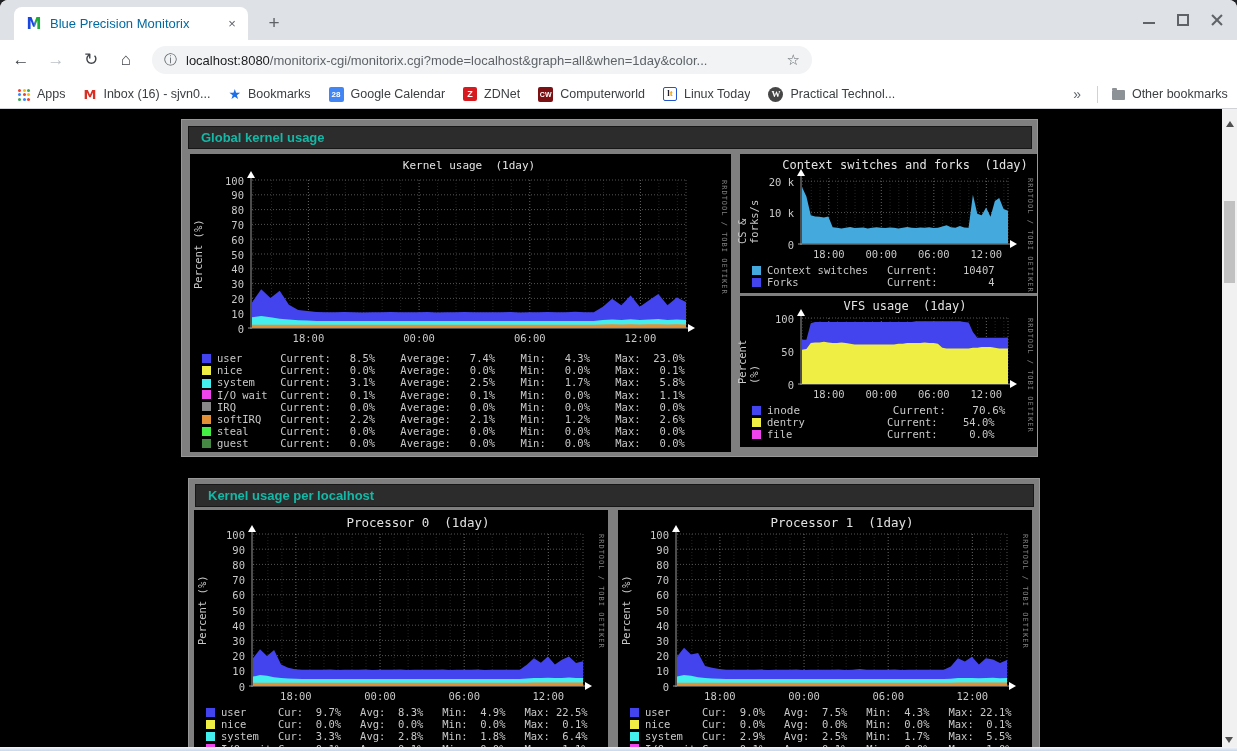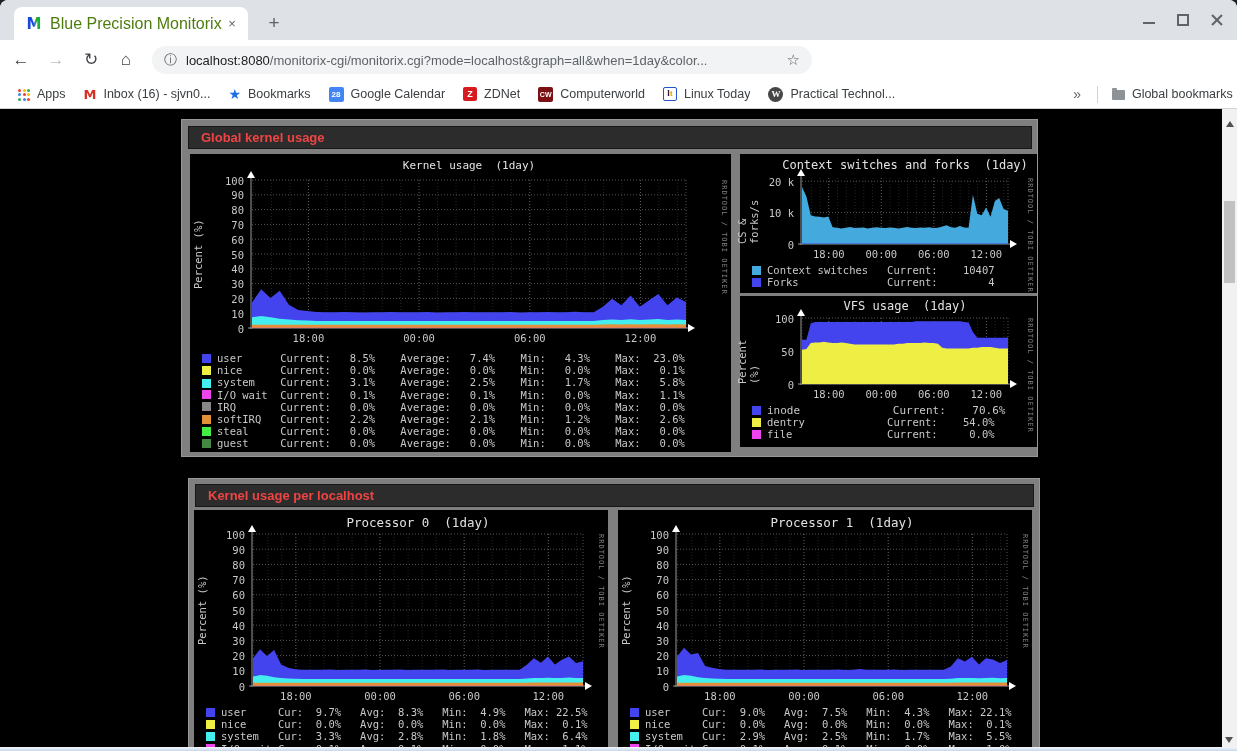--- a/index.html
+++ b/index.html
@@ -7,21 +7,21 @@
   #stage{position:relative;width:1237px;height:751px;overflow:hidden;background:#fff;
          font-family:"Liberation Sans",sans-serif;border-radius:8px 8px 0 0;}
   
   .titlebar{position:absolute;left:0;top:0;width:1237px;height:40px;background:#dee1e6;border-radius:8px 8px 0 0;}
   .tab{position:absolute;left:14px;top:7px;width:234px;height:33px;background:#fff;border-radius:8px 8px 0 0;
        display:flex;align-items:center;padding:0 8px;}
   .tab-fav{position:relative;width:16px;height:16px;margin:0 8px 0 4px;flex:0 0 16px;font:bold 15px/16px "DejaVu Sans",sans-serif;}
   .tab-fav span{position:absolute;left:0;top:0;width:16px;text-align:center;}
   .tab-fav .m-blue{color:#1a46e0;clip-path:inset(0 45% 0 0);}
   .tab-fav .m-green{color:#1faa3c;clip-path:inset(0 0 0 55%);}
-  .tab-title{font-size:16px;color:#4d7c0f;white-space:nowrap;overflow:hidden;flex:1;}
+  .tab-title{font-size:13px;color:#0369a1;white-space:nowrap;overflow:hidden;flex:1;}
   .tab-close{width:16px;height:16px;text-align:center;font-size:13px;line-height:16px;color:#5f6368;border-radius:50%;}
   .newtab{position:absolute;left:262px;top:12px;width:24px;height:24px;color:#5f6368;font-size:19px;line-height:22px;text-align:center;}
   .winctl{position:absolute;top:0;right:8px;height:40px;display:flex;align-items:center;gap:22px;padding-right:6px;}
   .winctl .wc{width:12px;height:12px;position:relative;}
   .wc-min{border-bottom:2px solid #5f6368;height:7px !important;}
   .wc-max{border:2px solid #5f6368;}
   .wc-close:before,.wc-close:after{content:"";position:absolute;left:5px;top:-1px;width:2px;height:14px;background:#5f6368;}
   .wc-close:before{transform:rotate(45deg);} .wc-close:after{transform:rotate(-45deg);}
   
   .toolbar{position:absolute;left:0;top:40px;width:1237px;height:40px;background:#fff;display:flex;align-items:center;}
@@ -71,21 +71,21 @@
   .ic-lt{width:14px;height:14px;border:1.5px solid #2255cc;background:#fff;border-radius:2px;font:bold 9px/11px "Liberation Serif",serif;text-align:center;}
   .ic-lt .l{color:#223;} .ic-lt .t{color:#e8a000;}
   .ic-wp{width:15px;height:15px;border-radius:50%;background:#464646;color:#fff;font:bold 9px/15px "Liberation Serif",serif;text-align:center;}
   .ic-chev{color:#5f6368;font-size:14px;}
   .bm-sep{width:1px;height:17px;background:#d0d3d6;margin-left:16px;}
   .ic-folder{width:13px;height:10px;background:#8d9297;border-radius:1px;position:relative;margin-top:2px;}
   .ic-folder:before{content:"";position:absolute;left:0;top:-2px;width:5px;height:2px;background:#8d9297;border-radius:1px 1px 0 0;}
   
   .content{position:absolute;left:0;top:109px;width:1237px;height:642px;background:#000;overflow:hidden;}
   .mx-table{position:absolute;background:#7f7f7f;border:1px solid #989898;}
-  .mx-header{position:absolute;background:#2c2c2c;border:1px solid #171717;color:#ef4444;
+  .mx-header{position:absolute;background:#2c2c2c;border:1px solid #171717;color:#14b8a6;
              font:bold 13px/22px "Liberation Sans",sans-serif;padding-left:12px;}
   .gpanel{position:absolute;background:#000;font-family:"DejaVu Sans Mono",monospace;color:#c8c8c8;}
   .g-title{position:absolute;white-space:pre;color:#e2e2e2;transform:translateX(-50%);}
   .g-ylab{position:absolute;writing-mode:vertical-rl;transform:rotate(180deg);display:flex;align-items:center;justify-content:center;
           font-size:10.5px;color:#c8c8c8;width:14px;}
   .g-tick{position:absolute;font-size:10.5px;color:#c8c8c8;text-align:right;}
   .g-xtick{position:absolute;font-size:10.5px;color:#c8c8c8;text-align:center;width:44px;}
   .g-wm{position:absolute;writing-mode:vertical-rl;font-size:7px;letter-spacing:1px;color:#808080;}
   .g-legrow{position:absolute;display:flex;align-items:center;}
   .g-swatch{width:9px;height:9px;margin-right:6px;flex:0 0 9px;}
@@ -213,21 +213,21 @@
       <span class="bm-label">Linux Today</span>
     </span>
     <span class="bm">
       <span class="ic-wp">W</span>
       <span class="bm-label">Practical Technol...</span>
     </span>
     <span class="bm ic-chev" style="margin-left:178px;">»</span>
     <span class="bm-sep"></span>
     <span class="bm" style="margin-left:14px;">
       <span class="ic-folder"></span>
-      <span class="bm-label" style="max-width:120px;">Global bookmarks</span>
+      <span class="bm-label" style="max-width:120px;">Other bookmarks</span>
     </span>
   </div>
 
   <div class="content">
 
     <div class="mx-table" style="left:181px;top:10px;width:857px;height:338px;">
       <div class="mx-header" style="left:6px;top:6px;width:844px;height:23px;">
         <span>Global kernel usage</span>
       </div>
       <div class="gpanel" style="left:8px;top:34px;width:541px;height:298px;">

